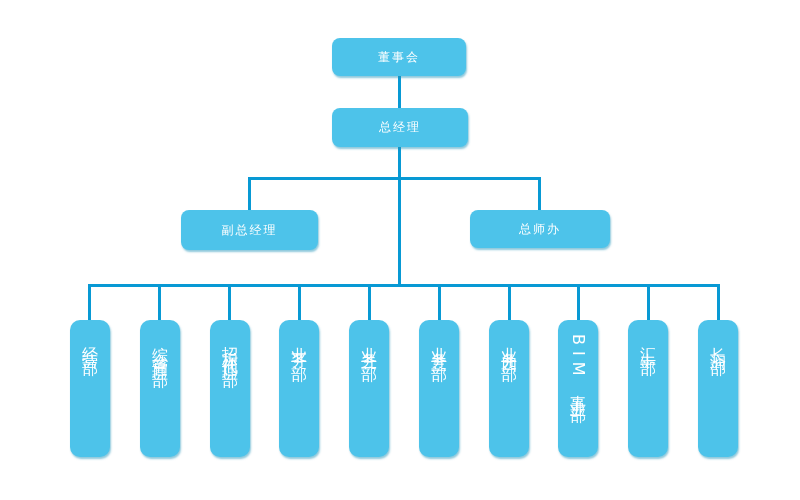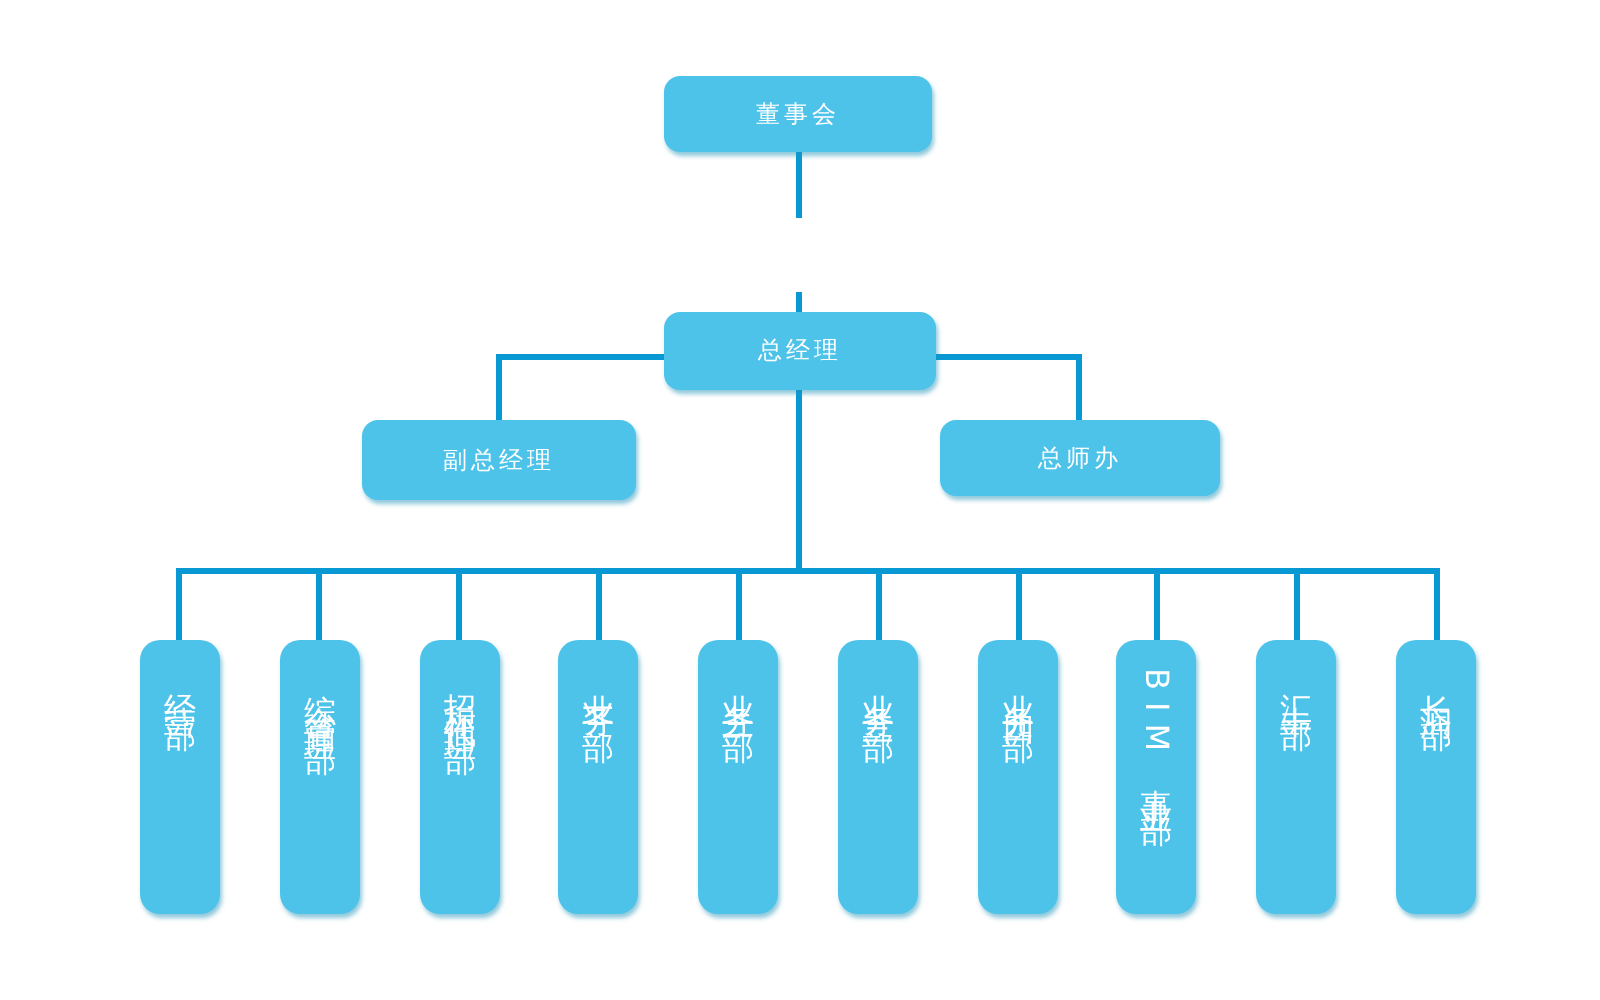--- a/index.html
+++ b/index.html
@@ -49,21 +49,21 @@
     padding-top: 14px;
   }
   .node.v-node .vtext {
     writing-mode: vertical-rl;
     text-orientation: mixed;
     letter-spacing: 6px;
     line-height: 1;
   }
   
   .n-board  { left: 332px; top: 38px;  width: 134px; height: 38px; }
-  .n-gm     { left: 332px; top: 108px; width: 136px; height: 39px; margin-top: 48px; }
+  .n-gm     { left: 332px; top: 108px; width: 136px; height: 39px; }
   .n-dgm    { left: 181px; top: 210px; width: 137px; height: 40px; }
   .n-chief  { left: 470px; top: 210px; width: 140px; height: 38px; }
   
   .d0 { left: 70px;  }
   .d1 { left: 140px; }
   .d2 { left: 210px; }
   .d3 { left: 279px; }
   .d4 { left: 349px; }
   .d5 { left: 419px; }
   .d6 { left: 489px; }

